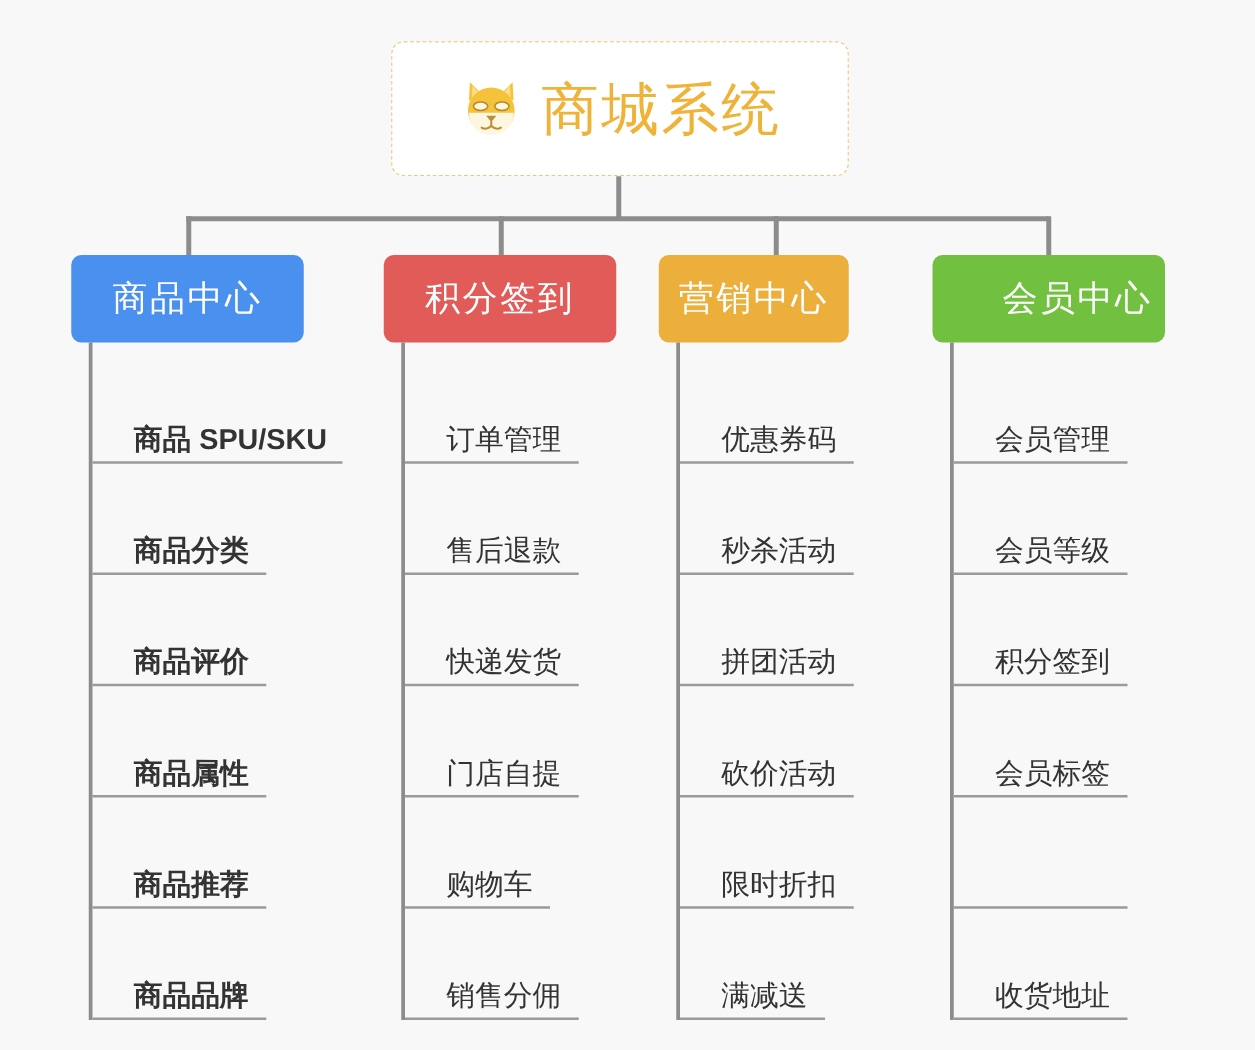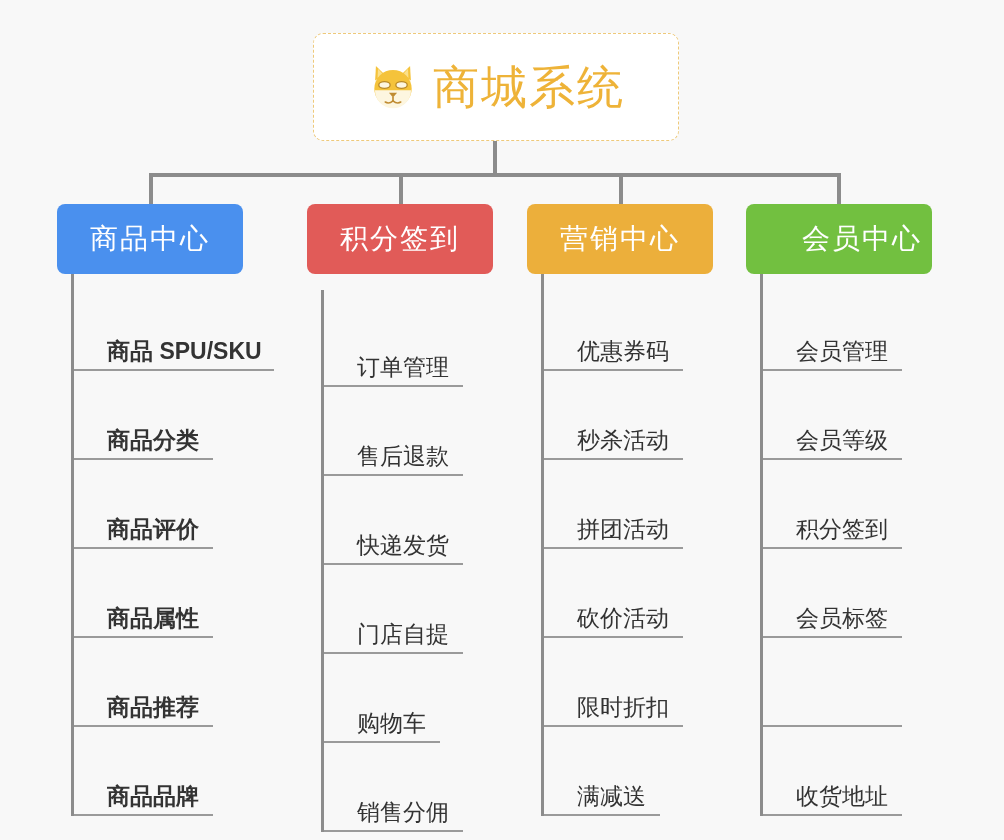--- a/index.html
+++ b/index.html
@@ -80,21 +80,21 @@
     display: flex;
     align-items: center;
     justify-content: center;
     color: #ffffff;
     font-size: 28px;
     letter-spacing: 2px;
     box-sizing: border-box;
   }
   .col-0 .col-header { width: 186px; }
   .col-1 .col-header { width: 186px; }
-  .col-2 .col-header { width: 186px; }
+  .col-2 .col-header { width: 152px; }
   .col-3 .col-header { width: 186px; padding-left: 46px; }
 
   
   .col-body {
     position: relative;
     margin-left: 14px;
     border-left: 3px solid #8c8c8c;
     padding-top: 8px;
   }
   .leaf-item {
@@ -177,21 +177,21 @@
       </div>
       <div class="leaf-item">
         <span class="leaf-label">商品品牌</span>
         <span class="leaf-underline" style="width: 139px;"></span>
       </div>
     </div>
   </div>
 
   <div class="column col-1">
     <div class="col-header" style="background-color: rgb(225, 91, 88);">积分签到</div>
-    <div class="col-body" style="border-left-color: rgb(140, 140, 140); margin-top: 16px;">
+    <div class="col-body" style="border-left-color: rgb(140, 140, 140);">
       <div class="leaf-item">
         <span class="leaf-label">订单管理</span>
         <span class="leaf-underline" style="width: 139px;"></span>
       </div>
       <div class="leaf-item">
         <span class="leaf-label">售后退款</span>
         <span class="leaf-underline" style="width: 139px;"></span>
       </div>
       <div class="leaf-item">
         <span class="leaf-label">快递发货</span>

